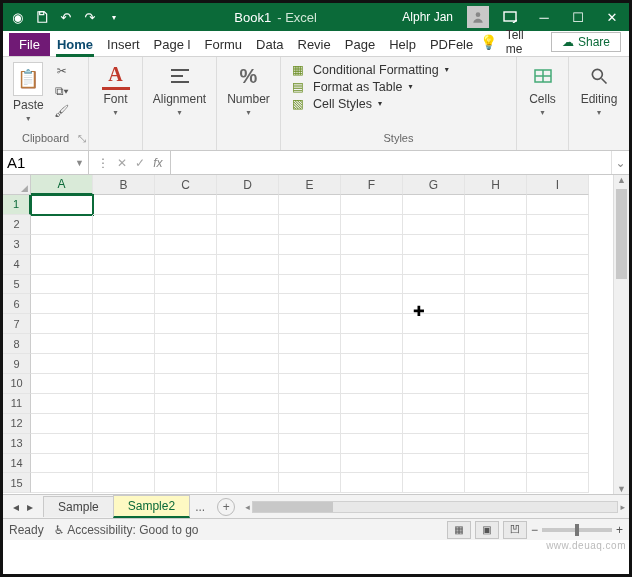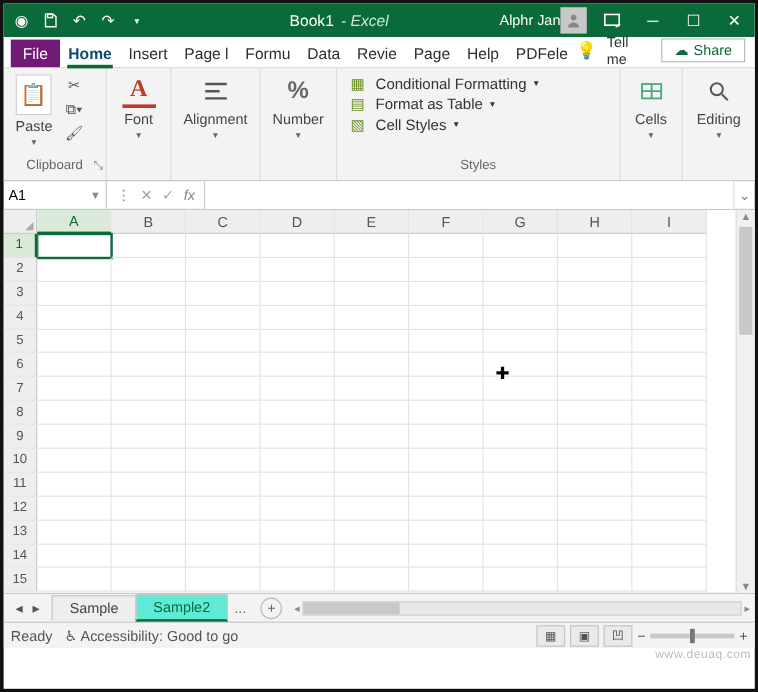--- a/index.html
+++ b/index.html
@@ -4,22 +4,22 @@
 <style>
   * { box-sizing: border-box; margin: 0; padding: 0; font-family: "Segoe UI", Arial, sans-serif; }
   body { width: 632px; height: 577px; background: #fff; overflow: hidden; font-size: 12px; color: #333; border: 3px solid #111; }
   
   .titlebar { height: 28px; background: #0b6a39; display: flex; align-items: center; color: #fff; }
   .qat { display:flex; align-items:center; gap:2px; padding-left:4px; }
   .qat .ico, .winbtn .ico { width:22px; height:22px; display:flex; align-items:center; justify-content:center; color:#fff; font-size:13px; }
   .qat .ddarrow { font-size:8px; }
   .title-center { flex:1; text-align:center; font-size:13px; display:flex; justify-content:center; gap:6px; align-items:center; }
   .title-book { color:#fff;margin-left:24px; }
-  .title-app { color:#d0e6d6;font-style:italic; }
-  .user { display:flex; align-items:center; gap:0; padding-right:4px; }
+  .title-app { color:#d0e6d6; }
+  .user { display:flex; align-items:center; gap:14px; padding-right:4px; }
   .avatar { width:22px; height:22px; background:#c8c8c8; display:flex; align-items:center; justify-content:center; color:#555; }
   .winbtns { display:flex; }
   .winbtn { width:34px; height:28px; display:flex; align-items:center; justify-content:center; color:#fff; font-size:13px; }
   
   .tabs { height:26px; background:#fff; display:flex; align-items:flex-end; border-bottom:1px solid #d4d4d4; padding-left:6px; gap:0; }
   .tab { padding:4px 7px; font-size:13px; color:#2e2e2e; white-space:nowrap; position:relative; }
   .tab.file { background:#701a75; color:#fff; padding:4px 10px; }
   .tab.active { color:#0c4a6e;font-weight:bold; }
   .tab.active::after { content:""; position:absolute; left:6px; right:6px; bottom:-1px; height:3px; background:#0b6a39; }
   .tabs-right { margin-left:auto; display:flex; align-items:center; gap:8px; padding-right:8px; }
@@ -37,21 +37,21 @@
   .bigbtn .dd { font-size:8px; color:#666; }
   .stackcol { display:flex; flex-direction:column; gap:2px; padding-top:2px; }
   .stackcol .mini { width:20px; height:18px; display:flex; align-items:center; justify-content:center; font-size:12px; color:#555; }
   .styles-col { display:flex; flex-direction:column; gap:2px; padding:2px 4px; }
   .styles-item { display:flex; align-items:center; gap:6px; font-size:12.5px; color:#333; white-space:nowrap; }
   .styles-item .si { width:18px; display:flex; justify-content:center; color:#6b8e23; }
   .paste-icon { width:30px; height:34px; border:1px solid #cfcfcf; background:#fff; position:relative; display:flex; align-items:center; justify-content:center; font-size:18px; color:#bba; }
   
   .fbar { height:24px; display:flex; align-items:stretch; border-bottom:1px solid #c9c9c9; }
   .namebox { width:86px; border-right:1px solid #c9c9c9; display:flex; align-items:center; padding:0 4px; justify-content:space-between; }
-  .namebox input { border:none; width:50px; font-size:12px; outline:none; }
+  .namebox input { border:none; width:50px; font-size:15px; outline:none; }
   .fbar-mid { display:flex; align-items:center; gap:8px; padding:0 8px; color:#a5a5a5; border-right:1px solid #c9c9c9; }
   .fx { font-style:italic; color:#888; }
   .fbar-input { flex:1; }
   .fbar-input input { width:100%; height:100%; border:none; outline:none; padding:0 4px; }
   .fbar-expand { width:18px; display:flex; align-items:center; justify-content:center; color:#888; border-left:1px solid #e0e0e0;}
   
   .sheet { position:relative; height:319px; display:flex; }
   .rowhdr-col { width:28px; }
   .corner { height:20px; border-right:1px solid #ccc; border-bottom:1px solid #ccc; background:#eee; display:flex; align-items:flex-end; justify-content:flex-end; padding:1px 2px; color:#aaa; font-size:9px;}
   .rowhdr { height:19.9px; border-right:1px solid #ccc; border-bottom:1px solid #e4e4e4; background:#eee; font-size:11px; color:#555; display:flex; align-items:center; justify-content:center; }
@@ -64,21 +64,21 @@
   .row { display:flex; height:19.9px; }
   .cell { width:62px; border-right:1px solid #e4e4e4; border-bottom:1px solid #e4e4e4; }
   .cell.active { outline:2px solid #0b6a39; outline-offset:-1px; }
   .vscroll { width:16px; background:#f0f0f0; border-left:1px solid #ddd; position:relative; }
   .vscroll .thumb { position:absolute; top:14px; left:2px; right:2px; height:90px; background:#c8c8c8; }
   .cursor-plus { position:absolute; left:382px; top:128px; font-size:14px; color:#000; pointer-events:none; text-shadow:0 0 2px #fff;}
   
   .sheettabs { height:24px; display:flex; align-items:center; border-top:1px solid #c9c9c9; background:#f3f3f3; }
   .stnav { display:flex; gap:8px; padding:0 10px; color:#555; }
   .st { padding:3px 14px; border:1px solid #c9c9c9; background:#eee; font-size:12px; color:#444; border-bottom:none; margin-right:-1px;}
-  .st.active { background:#5eead4; color:#0b6a39; border-bottom:2px solid #0b6a39;}
+  .st.active { background:#fef9c3; color:#0b6a39; border-bottom:2px solid #0b6a39;}
   .st-more { padding:0 6px; color:#666; }
   .st-add { width:18px; height:18px; border:1px solid #bbb; border-radius:50%; display:flex; align-items:center; justify-content:center; margin:0 6px; font-size:12px; color:#666;}
   .hscroll { flex:1; display:flex; align-items:center; justify-content:flex-start; padding:0 4px; gap:2px;}
   .hscroll .track { flex:1; height:12px; background:#e8e8e8; border:1px solid #d0d0d0; position:relative;}
   .hscroll .thumb { position:absolute; left:0; top:0; bottom:0; width:80px; background:#c8c8c8;}
   
   .status { height:22px; background:#f3f3f3; border-top:1px solid #c9c9c9; display:flex; align-items:center; font-size:12px; color:#555; padding:0 6px; gap:10px;}
   .status .right { margin-left:auto; display:flex; align-items:center; gap:4px;}
   .viewbtn { width:24px; height:18px; border:1px solid #c5c5c5; background:#eaeaea; display:flex; align-items:center; justify-content:center; font-size:10px;}
   .zoom { display:flex; align-items:center; gap:4px;}

